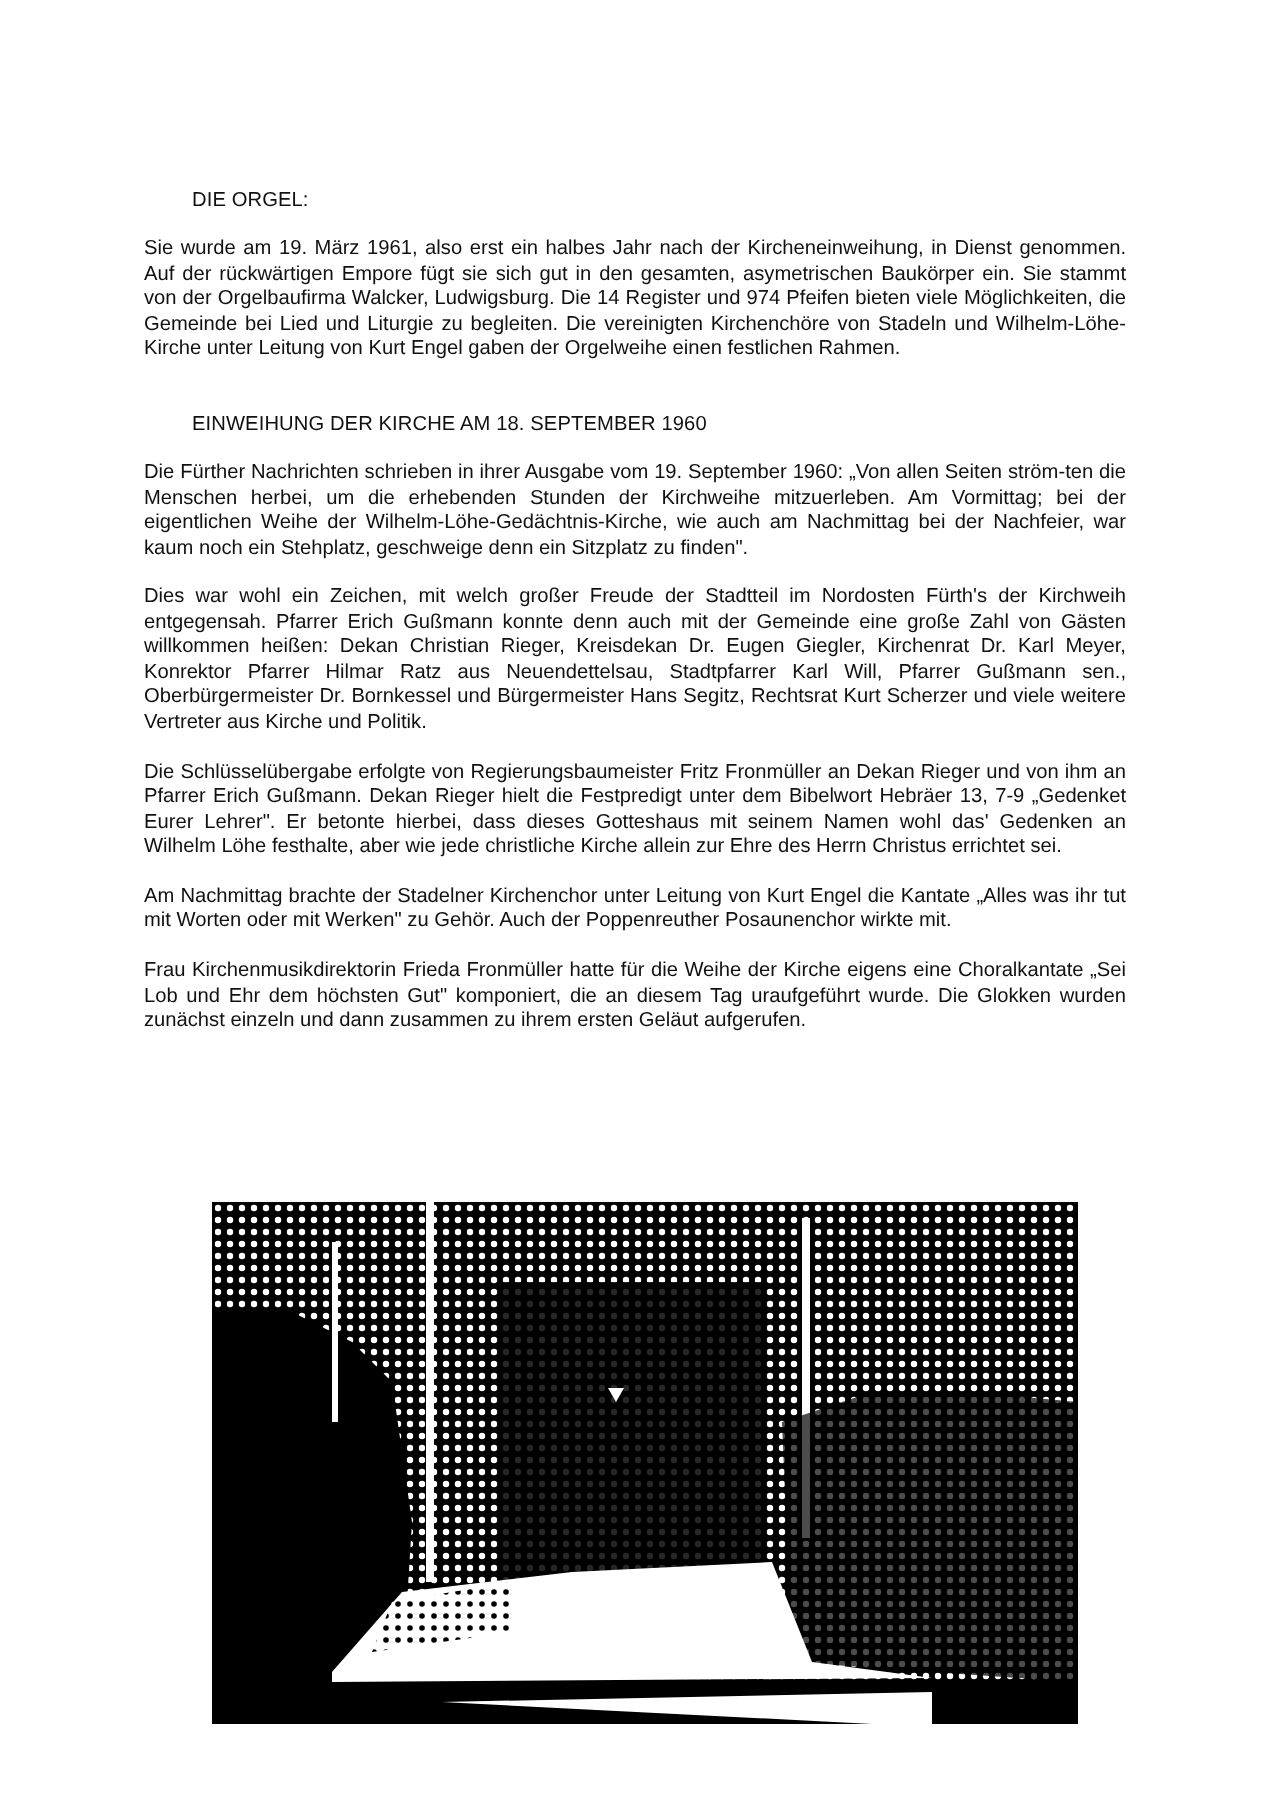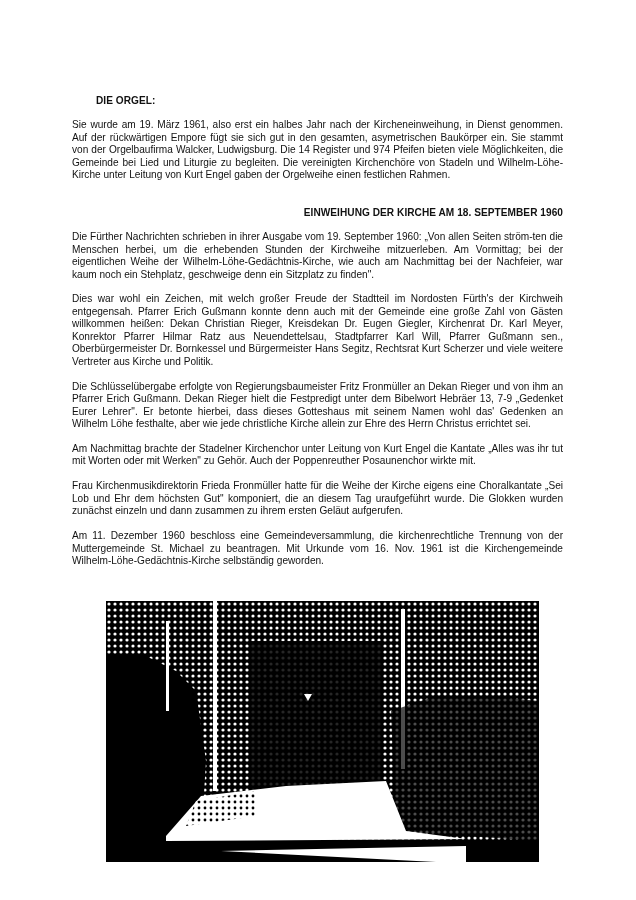--- a/index.html
+++ b/index.html
@@ -2,43 +2,42 @@
 <html><head>
 <meta charset="utf-8">
 <style>
   html, body { margin: 0; padding: 0; background: #ffffff; }
   body { width: 636px; height: 900px; position: relative; overflow: hidden; }
   .page {
     position: absolute; left: 72px; top: 95px; width: 491px;
     font-family: "Liberation Sans", sans-serif;
     font-size: 10.1px; line-height: 12.45px; color: #111111;
   }
-  .heading { margin: 0 0 12px 0; font-weight: bold; font-size: 10.1px; letter-spacing: 0.05px; padding-left: 24px; }
-  .heading.h2 { margin-top: 25px; text-align: right; }
+  .heading { margin: 0 0 12px 0; font-weight: normal; font-size: 10.1px; letter-spacing: 0.05px; padding-left: 24px; }
+  .heading.h2 { margin-top: 25px; }
   p { margin: 0 0 12.5px 0; text-align: justify; }
   .photo {
     position: absolute; left: 106px; top: 601px; width: 433px; height: 261px;
     background: #000; overflow: hidden;
   }
   .photo svg { display: block; width: 100%; height: 100%; }
 </style>
 </head>
 <body>
 
 <div class="page">
   <div class="heading">DIE ORGEL:</div>
   <p>Sie wurde am 19. März 1961, also erst ein halbes Jahr nach der Kircheneinweihung, in Dienst genommen. Auf der rückwärtigen Empore fügt sie sich gut in den gesamten, asymetrischen Baukörper ein. Sie stammt von der Orgelbaufirma Walcker, Ludwigsburg. Die 14 Register und 974 Pfeifen bieten viele Möglichkeiten, die Gemeinde bei Lied und Liturgie zu begleiten. Die vereinigten Kirchenchöre von Stadeln und Wilhelm-Löhe-Kirche unter Leitung von Kurt Engel gaben der Orgelweihe einen festlichen Rahmen.</p>
 
   <div class="heading h2">EINWEIHUNG DER KIRCHE AM 18. SEPTEMBER 1960</div>
   <p>Die Fürther Nachrichten schrieben in ihrer Ausgabe vom 19. September 1960: „Von allen Seiten ström-ten die Menschen herbei, um die erhebenden Stunden der Kirchweihe mitzuerleben. Am Vormittag; bei der eigentlichen Weihe der Wilhelm-Löhe-Gedächtnis-Kirche, wie auch am Nachmittag bei der Nachfeier, war kaum noch ein Stehplatz, geschweige denn ein Sitzplatz zu finden".</p>
   <p>Dies war wohl ein Zeichen, mit welch großer Freude der Stadtteil im Nordosten Fürth's der Kirchweih entgegensah. Pfarrer Erich Gußmann konnte denn auch mit der Gemeinde eine große Zahl von Gästen willkommen heißen: Dekan Christian Rieger, Kreisdekan Dr. Eugen Giegler, Kirchenrat Dr. Karl Meyer, Konrektor Pfarrer Hilmar Ratz aus Neuendettelsau, Stadtpfarrer Karl Will, Pfarrer Gußmann sen., Oberbürgermeister Dr. Bornkessel und Bürgermeister Hans Segitz, Rechtsrat Kurt Scherzer und viele weitere Vertreter aus Kirche und Politik.</p>
   <p>Die Schlüsselübergabe erfolgte von Regierungsbaumeister Fritz Fronmüller an Dekan Rieger und von ihm an Pfarrer Erich Gußmann. Dekan Rieger hielt die Festpredigt unter dem Bibelwort Hebräer 13, 7-9 „Gedenket Eurer Lehrer". Er betonte hierbei, dass dieses Gotteshaus mit seinem Namen wohl das' Gedenken an Wilhelm Löhe festhalte, aber wie jede christliche Kirche allein zur Ehre des Herrn Christus errichtet sei.</p>
   <p>Am Nachmittag brachte der Stadelner Kirchenchor unter Leitung von Kurt Engel die Kantate „Alles was ihr tut mit Worten oder mit Werken" zu Gehör. Auch der Poppenreuther Posaunenchor wirkte mit.</p>
   <p>Frau Kirchenmusikdirektorin Frieda Fronmüller hatte für die Weihe der Kirche eigens eine Choralkantate „Sei Lob und Ehr dem höchsten Gut" komponiert, die an diesem Tag uraufgeführt wurde. Die Glokken wurden zunächst einzeln und dann zusammen zu ihrem ersten Geläut aufgerufen.</p>
-  <p>Am 11. Dezember 1960 beschloss eine Gemeindeversammlung, die kirchenrechtliche Trennung von der Muttergemeinde St. Michael zu beantragen. Mit Urkunde vom 16. Nov. 1961 ist die Kirchengemeinde Wilhelm-Löhe-Gedächtnis-Kirche selbständig geworden.</p>
 </div>
 
 <div class="photo" title="black-and-white halftone photo of church consecration ceremony with clergy and flag bearers">
   <svg viewBox="0 0 433 261" preserveAspectRatio="none">
     <defs>
       <pattern id="dots" width="6" height="6" patternUnits="userSpaceOnUse">
         <rect width="6" height="6" fill="#000"></rect>
         <circle cx="3" cy="3" r="1.6" fill="#fff"></circle>
       </pattern>
       <pattern id="dotsLight" width="6" height="6" patternUnits="userSpaceOnUse">

